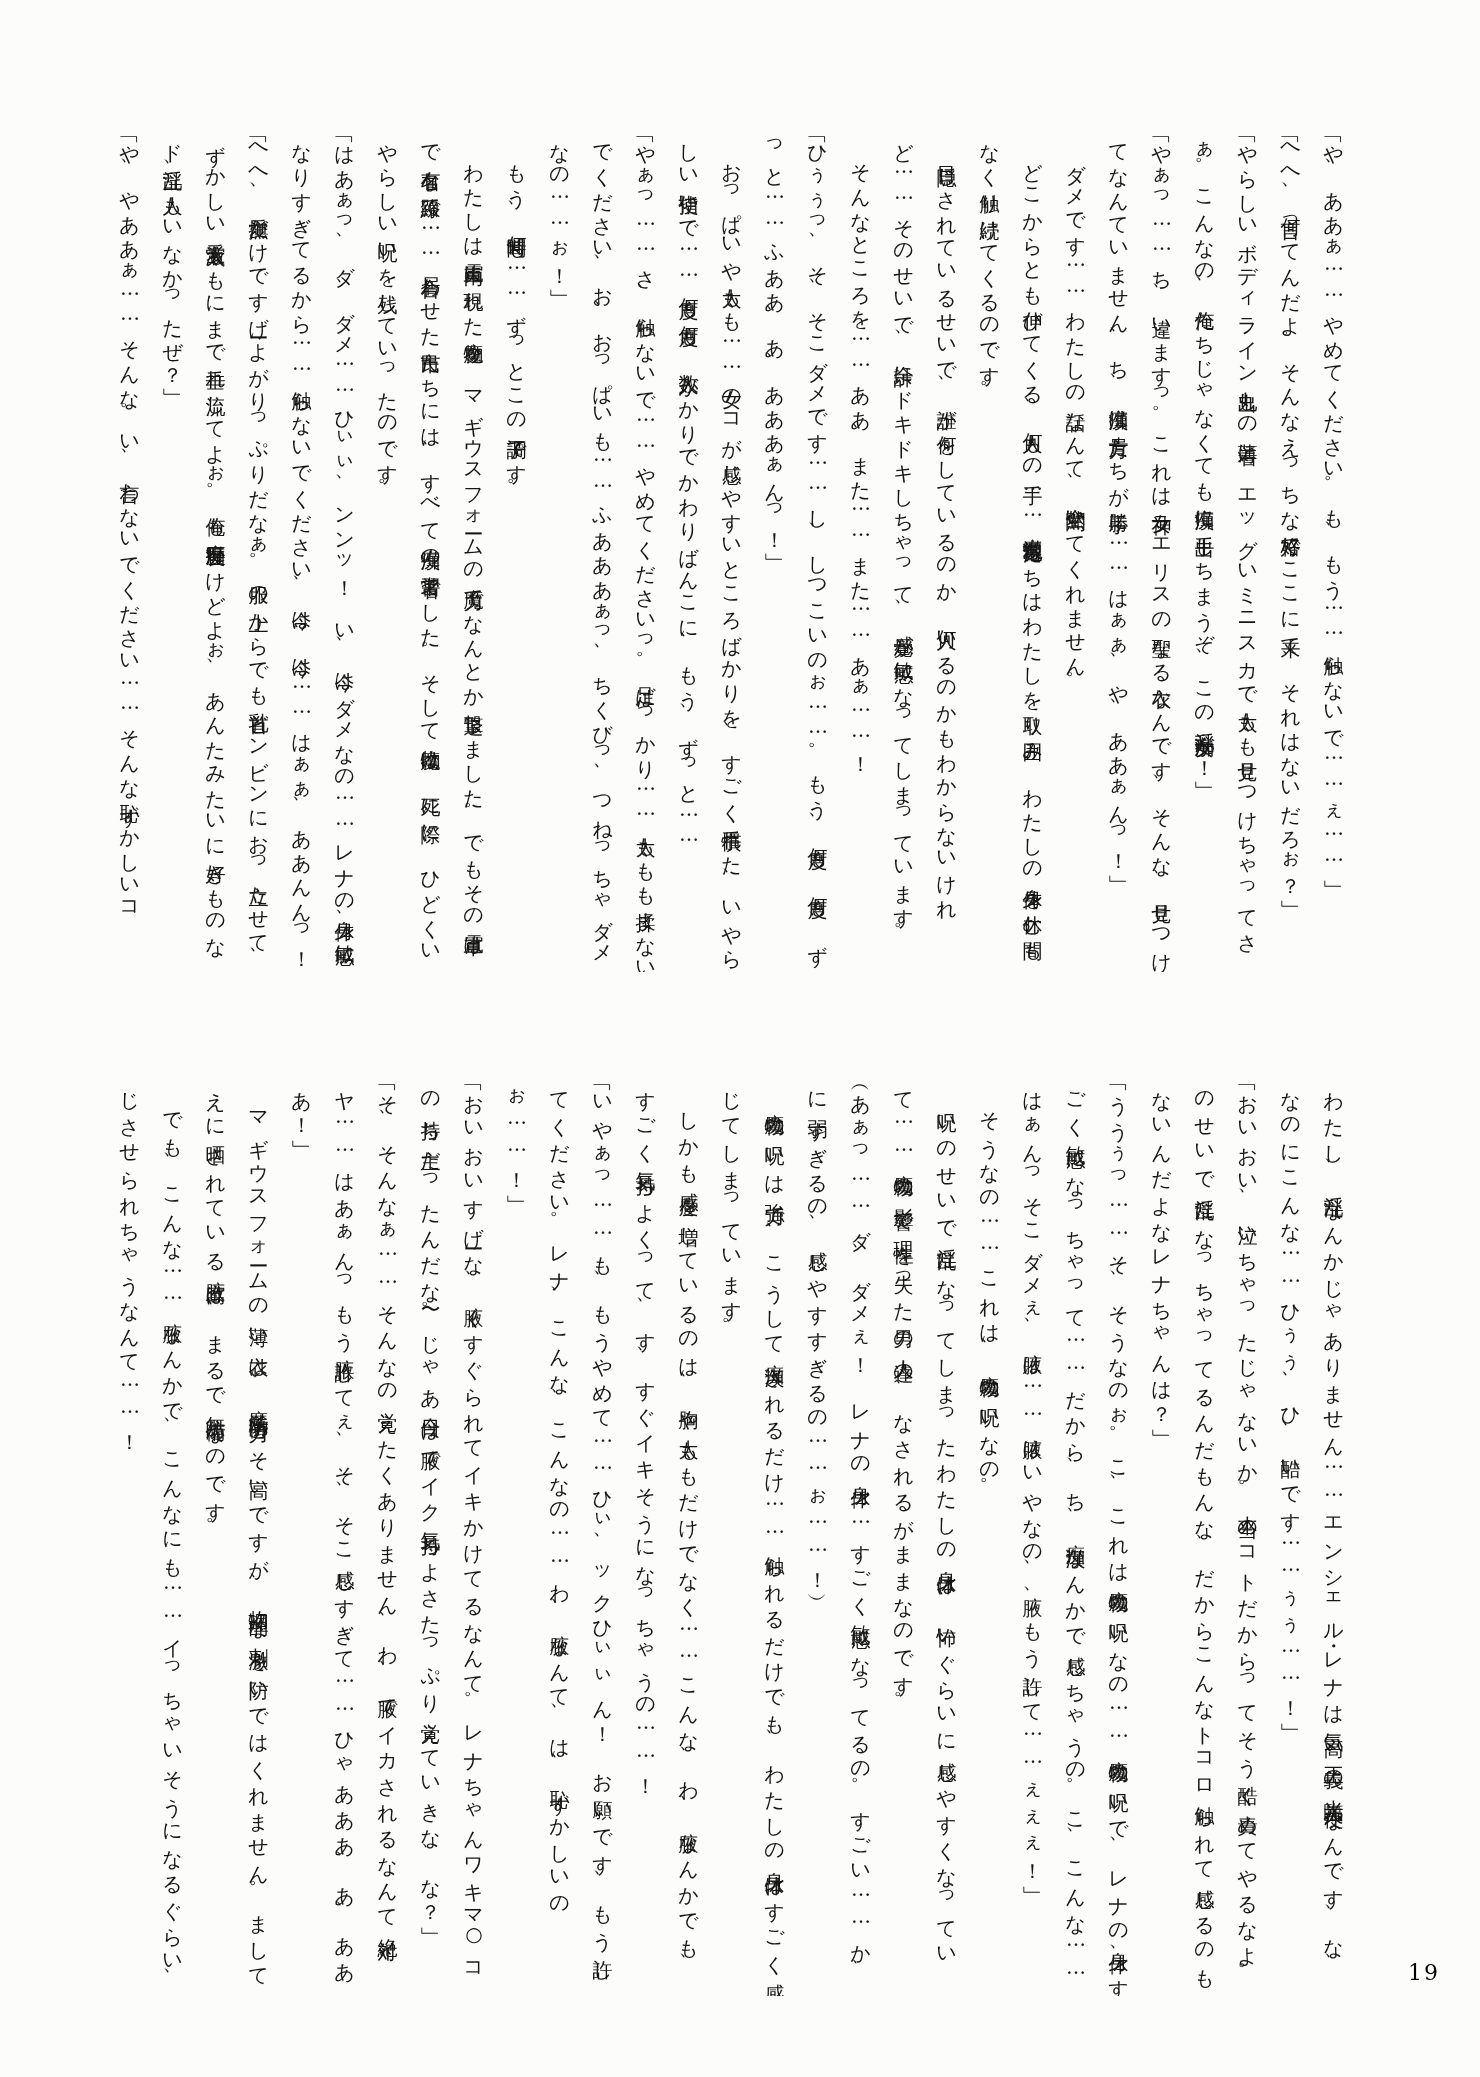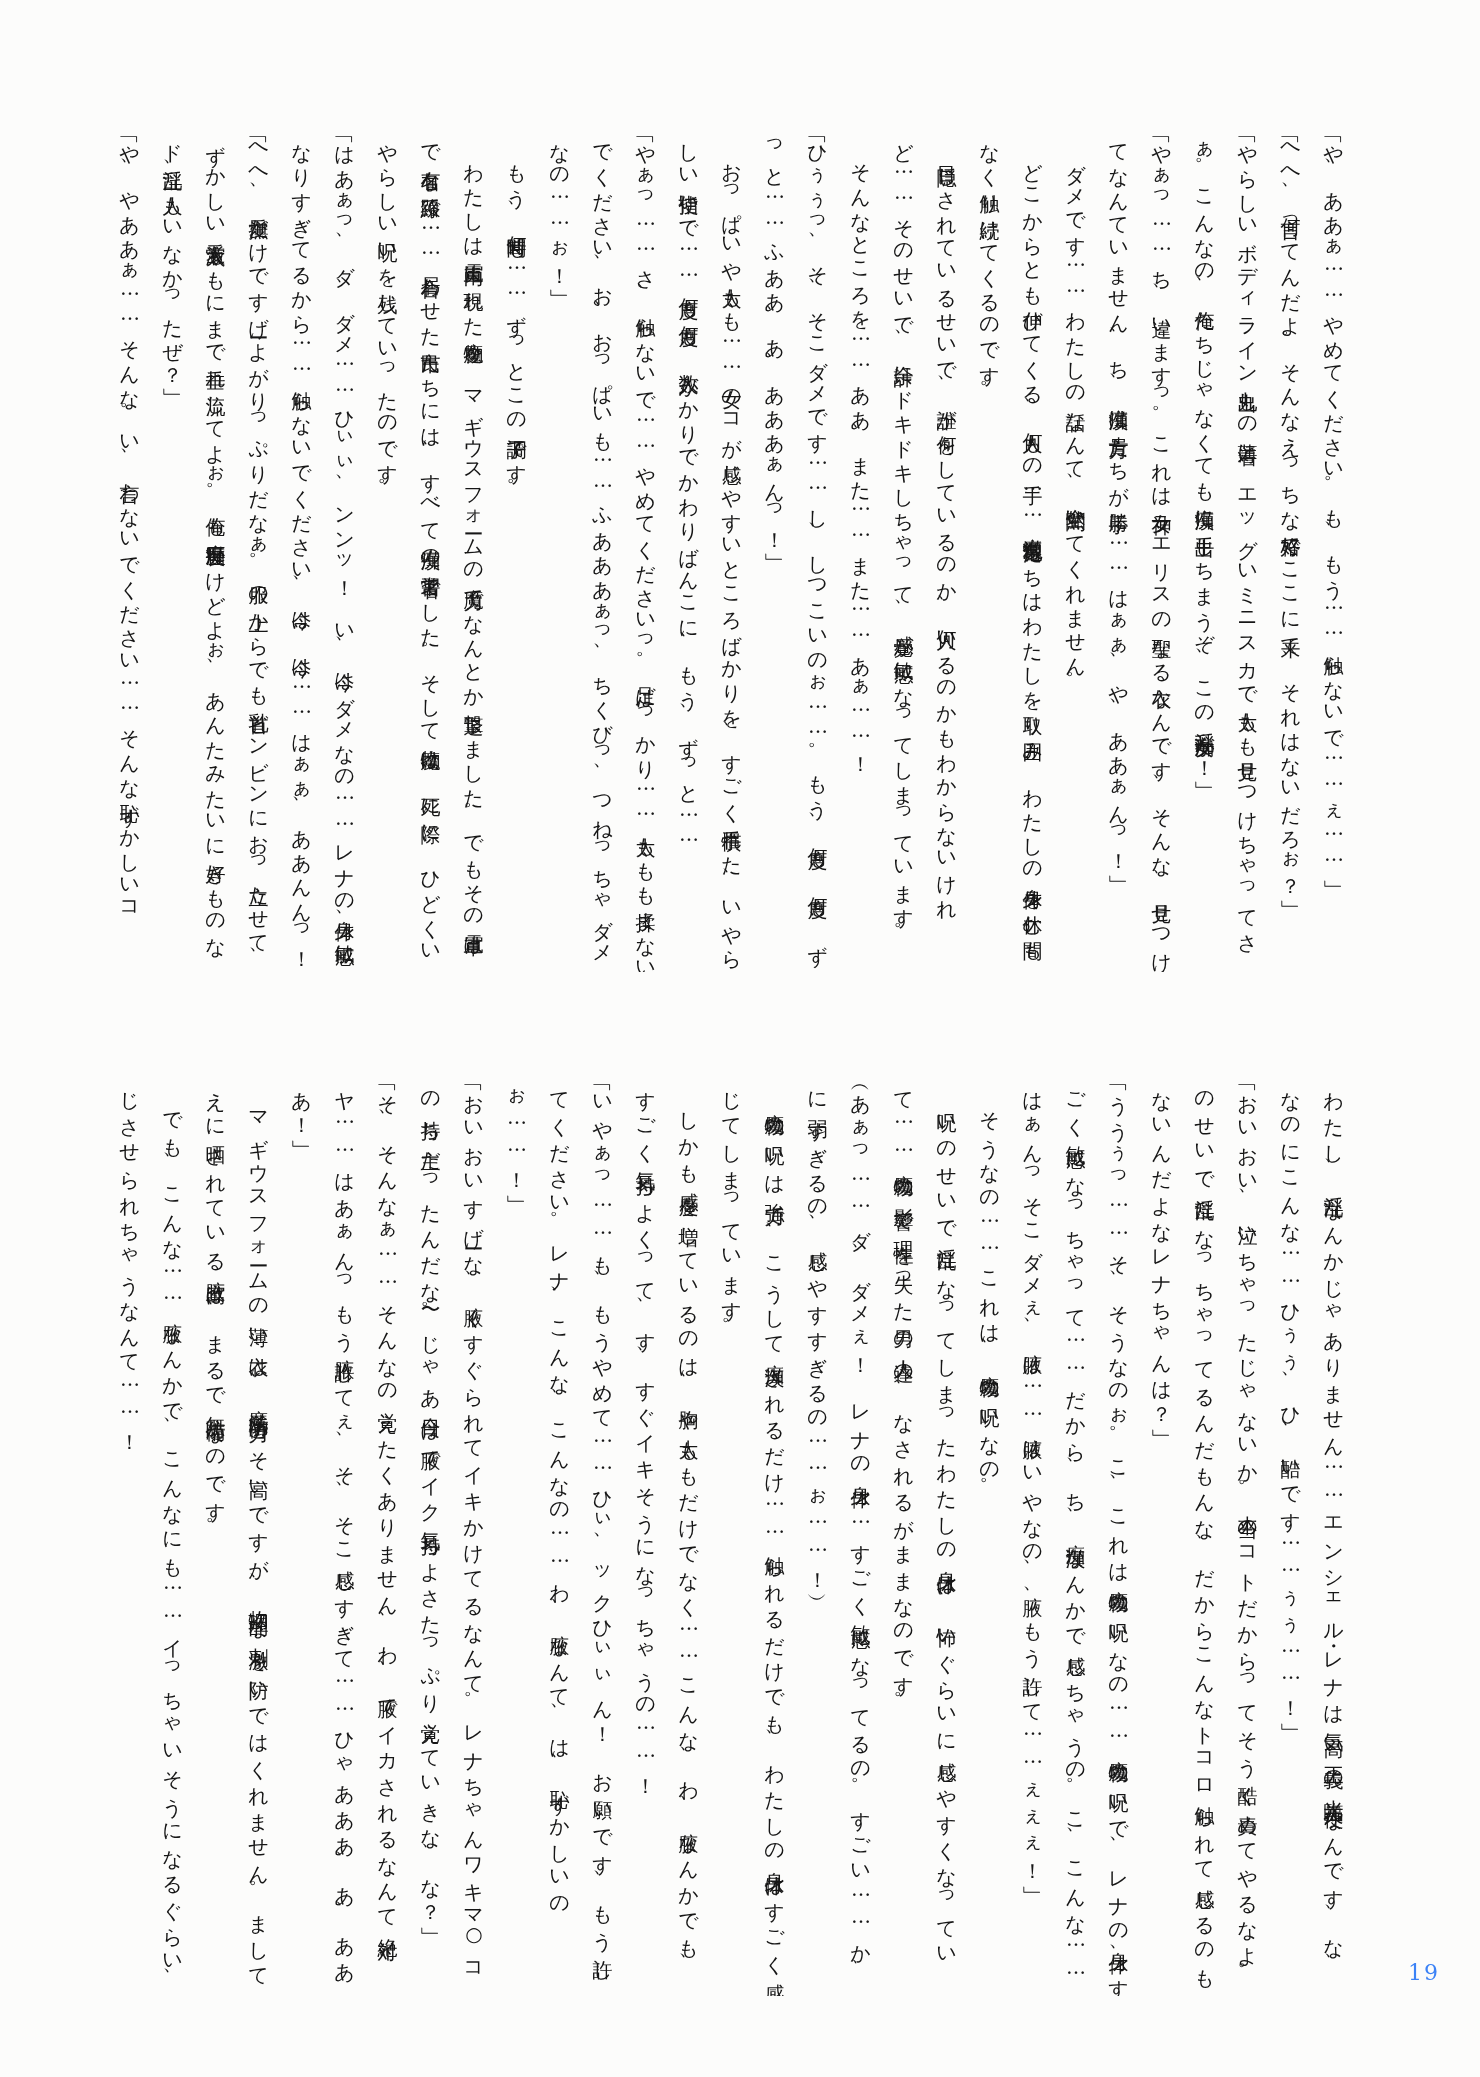--- a/index.html
+++ b/index.html
@@ -45,21 +45,21 @@
   }
   .band p.indent {
     text-indent: 1em;
   }
   .page-number {
     position: absolute;
     left: 1408px;
     top: 1960px;
     font-size: 22px;
     letter-spacing: 2px;
-    color: #3b82f6;
+    color: #000000;
   }
 </style>
 </head>
 <body>
 
 <div class="page" style="background: rgb(252, 252, 251); color: rgb(22, 22, 22);">
   <section class="band band-top">
       <p>「や、ああぁ……やめてください。も、もう……触らないで……ぇ……」</p>
       <p>「へへ、何言ってんだよ。そんなえっちな格好でここに来て、それはないだろぉ？」</p>
       <p>「やらしいボディライン丸出しの薄着に、エッグいミニスカで太もも見せつけちゃってさぁ。こんなの、俺たちじゃなくても痴漢に手出しちまうぞ、この淫乱痴女が！」</p>

